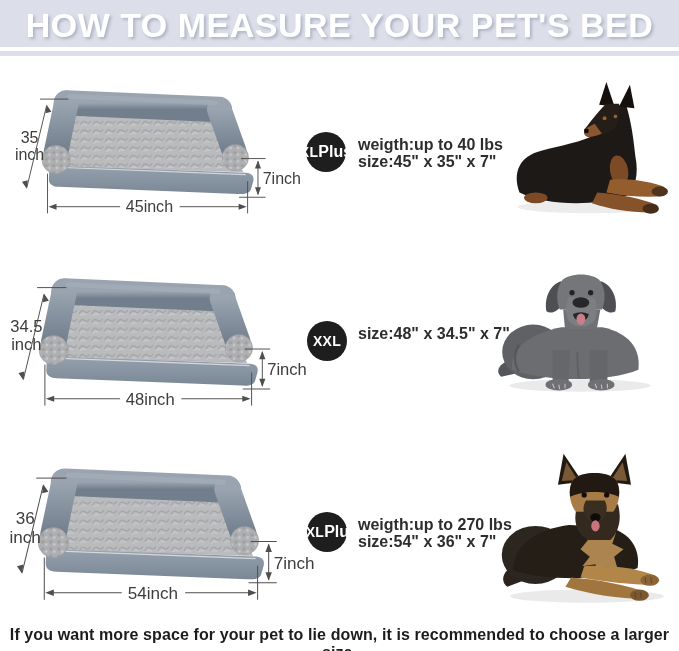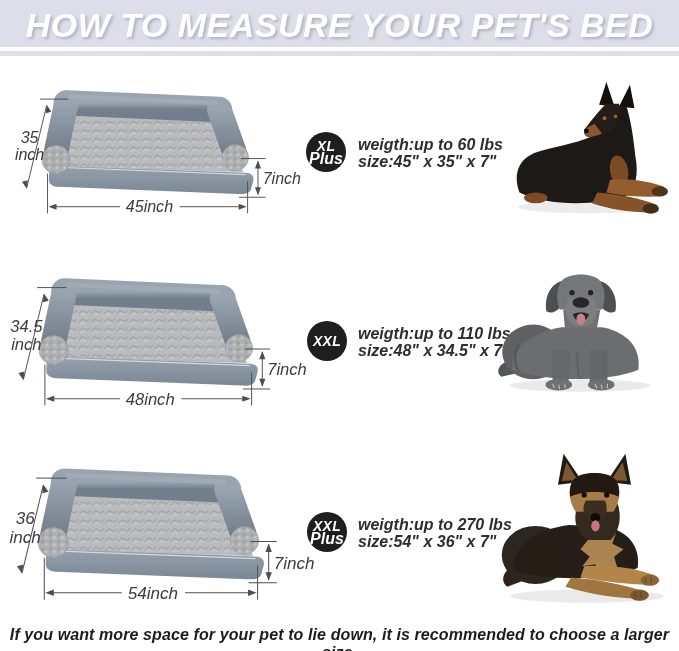--- a/index.html
+++ b/index.html
@@ -1,18 +1,18 @@
 <!DOCTYPE html>
 <html><head>
 <meta charset="utf-8">
 <style>
   html,body { margin:0; padding:0; background:#ffffff; }
   .stage {
     position:relative; width:679px; height:651px; background:#ffffff;
-    font-family:"Liberation Sans", sans-serif; overflow:hidden;font-style:italic;
+    font-family:"Liberation Sans", sans-serif; overflow:hidden;
   }
   
   .header { position:absolute; top:0; left:0; width:679px; height:56px; background:#dcdfe9; }
   .header .title {
     position:absolute; top:0; left:0; width:100%; height:48px; line-height:50px;
     text-align:center; color:#ffffff; font-weight:bold; font-size:34px; letter-spacing:0.5px;
     text-shadow:2px 2px 3px rgba(138,144,166,0.55);
     white-space:nowrap;
   }
   .header .rule { position:absolute; top:47px; left:0; width:100%; height:4px; background:#ffffff; }
@@ -20,21 +20,21 @@
   
   .bed { position:absolute; }
   .bed-1 { left:6px;  top:84px;  width:302px; }
   .bed-2 { left:2px;  top:272px; width:312px; }
   .bed-3 { left:0px;  top:462px; width:322px; }
   .dim { font-family:"Liberation Sans", sans-serif; font-size:17px; fill:#3d3d3d; }
 
   
   .badge {
     position:absolute; width:40px; height:40px; border-radius:50%;
-    background:#1e1e1e; color:#ffffff; display:flex; flex-direction:column;
+    background:#1e1e1e; color:#ffffff; display:flex; flex-direction:row;
     align-items:center; justify-content:center; font-weight:bold; text-align:center;
   }
   .badge .l1 { font-size:14px; line-height:14px; letter-spacing:0.3px; }
   .badge .l2 { font-size:16px; line-height:12px; }
   .badge-1 { left:306px; top:132px; }
   .badge-2 { left:307px; top:321px; }
   .badge-3 { left:307px; top:512px; }
 
   
   .info { position:absolute; width:270px; color:#2d2d2d; font-weight:bold; font-size:16px; line-height:17px; white-space:nowrap; }
@@ -123,21 +123,21 @@
     <text class="dim" x="152" y="136" text-anchor="middle">45inch</text>
     <text class="dim" x="272" y="106">7inch</text>
   </svg>
 
   <div class="badge badge-1">
     <span class="l1">XL</span>
     <span class="l2">Plus</span>
   </div>
 
   <div class="info info-1">
-    <div>weigth:up to 60 lbs</div>
+    <div>weigth:up to 40 lbs</div>
     <div>size:45" x 35" x 7"</div>
   </div>
 
   <svg class="dog dog-1" viewBox="0 0 190 150">
     <ellipse cx="92" cy="138" rx="78" ry="7" fill="#ececec"></ellipse>
     <path d="M16,122 C8,100 16,82 40,76 C62,70 86,66 100,58 C104,46 106,34 112,26 L134,26 C140,46 142,64 144,82 C148,102 144,118 134,126 C96,138 44,136 16,122 Z" fill="#1d1916"></path>
     <polygon points="112,0 121,27 104,25" fill="#15100c"></polygon>
     <polygon points="138,3 143,29 126,27" fill="#15100c"></polygon>
     <path d="M112,24 C105,30 96,42 88,52 C86,56 88,60 93,61 C104,60 114,56 121,52 C126,44 128,34 126,24 Z" fill="#241d18"></path>
     <path d="M88,52 C86,56 88,60 93,61 C98,60.5 103,59 107,57 L99,46 Z" fill="#8a5730"></path>
@@ -159,21 +159,20 @@
     <text class="dim" x="152" y="136" text-anchor="middle">48inch</text>
     <text class="dim" x="272" y="106">7inch</text>
   </svg>
 
   <div class="badge badge-2">
     <span class="l1">XXL</span>
     <span class="l2"></span>
   </div>
 
   <div class="info info-2">
-    <div>weigth:up to 110 lbs</div>
     <div>size:48" x 34.5" x 7"</div>
   </div>
 
   <svg class="dog dog-2" viewBox="0 0 190 150">
     <ellipse cx="95" cy="142" rx="80" ry="7" fill="#eaeaea"></ellipse>
     <path d="M10,116 C2,120 0,128 6,132 L42,124 Z" fill="#55565a"></path>
     <ellipse cx="42" cy="104" rx="35" ry="31" fill="#606165"></ellipse>
     <path d="M18,124 C16,98 42,82 74,76 L120,76 C150,82 164,100 161,124 C128,138 56,138 18,124 Z" fill="#6c6d71"></path>
     <path d="M26,96 C20,106 20,118 26,126" stroke="#4f5054" stroke-width="2.5" fill="none" opacity="0.7"></path>
     <path d="M78,78 L114,78 L118,56 L76,56 Z" fill="#707175"></path>

